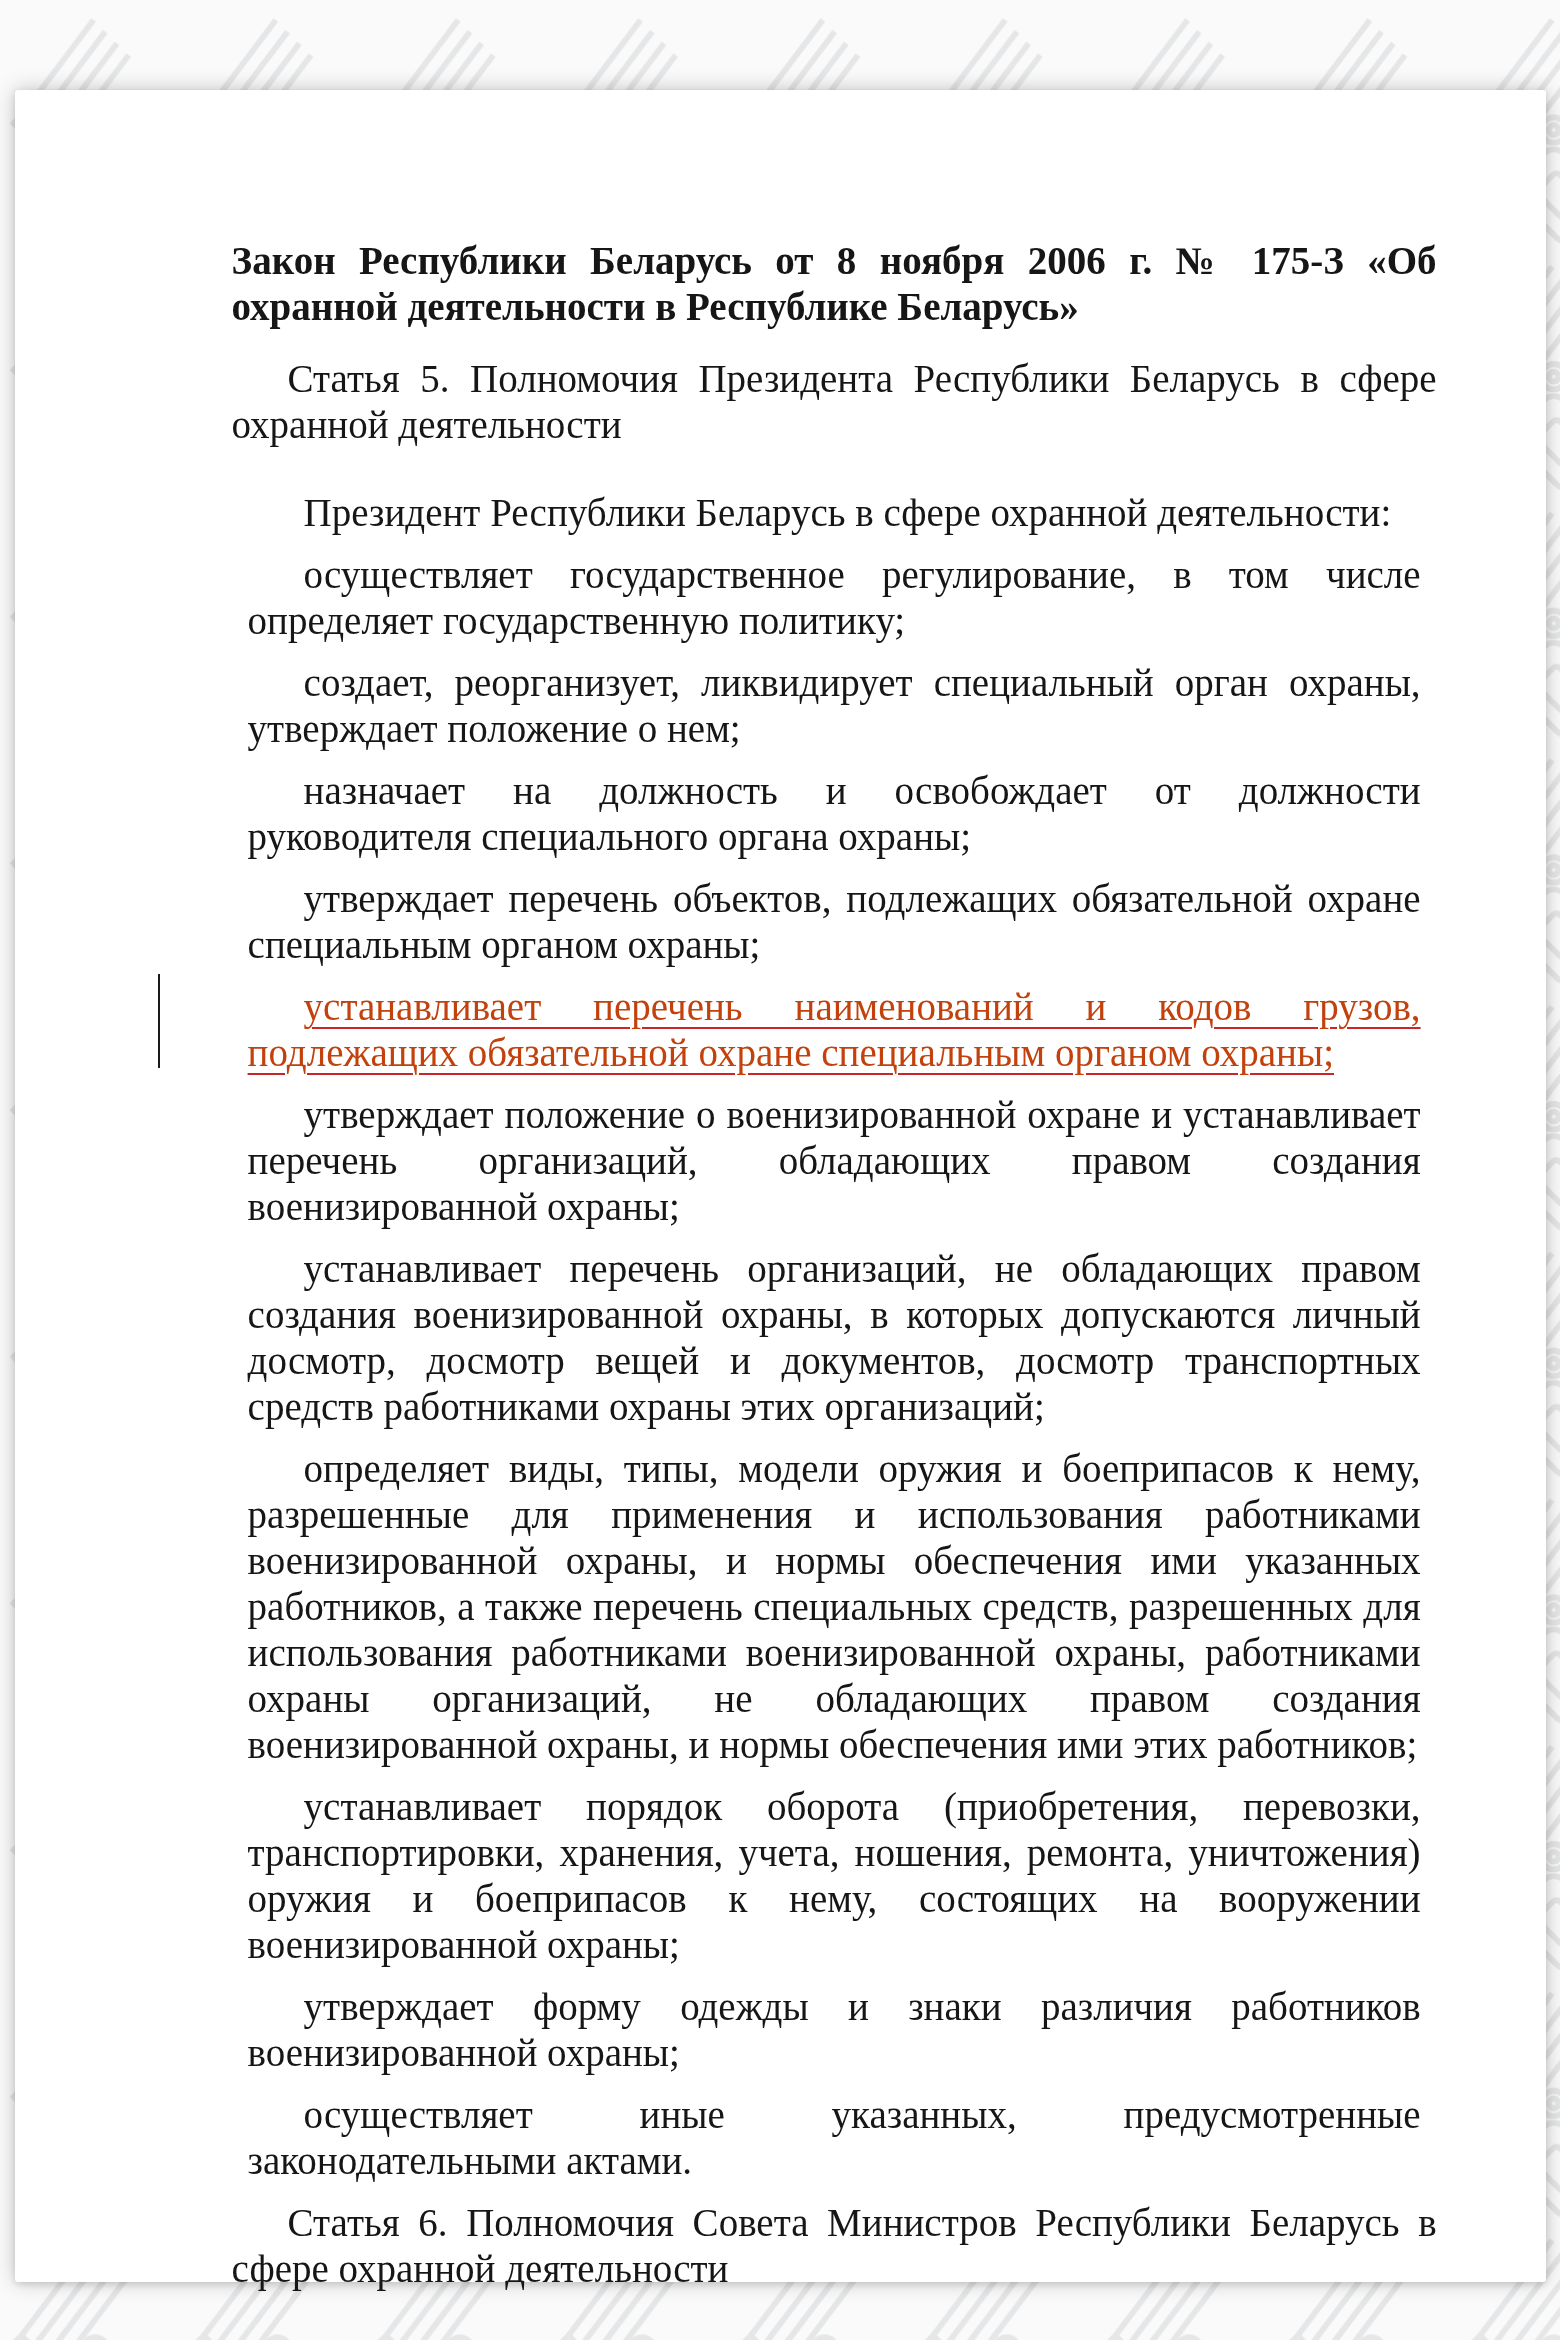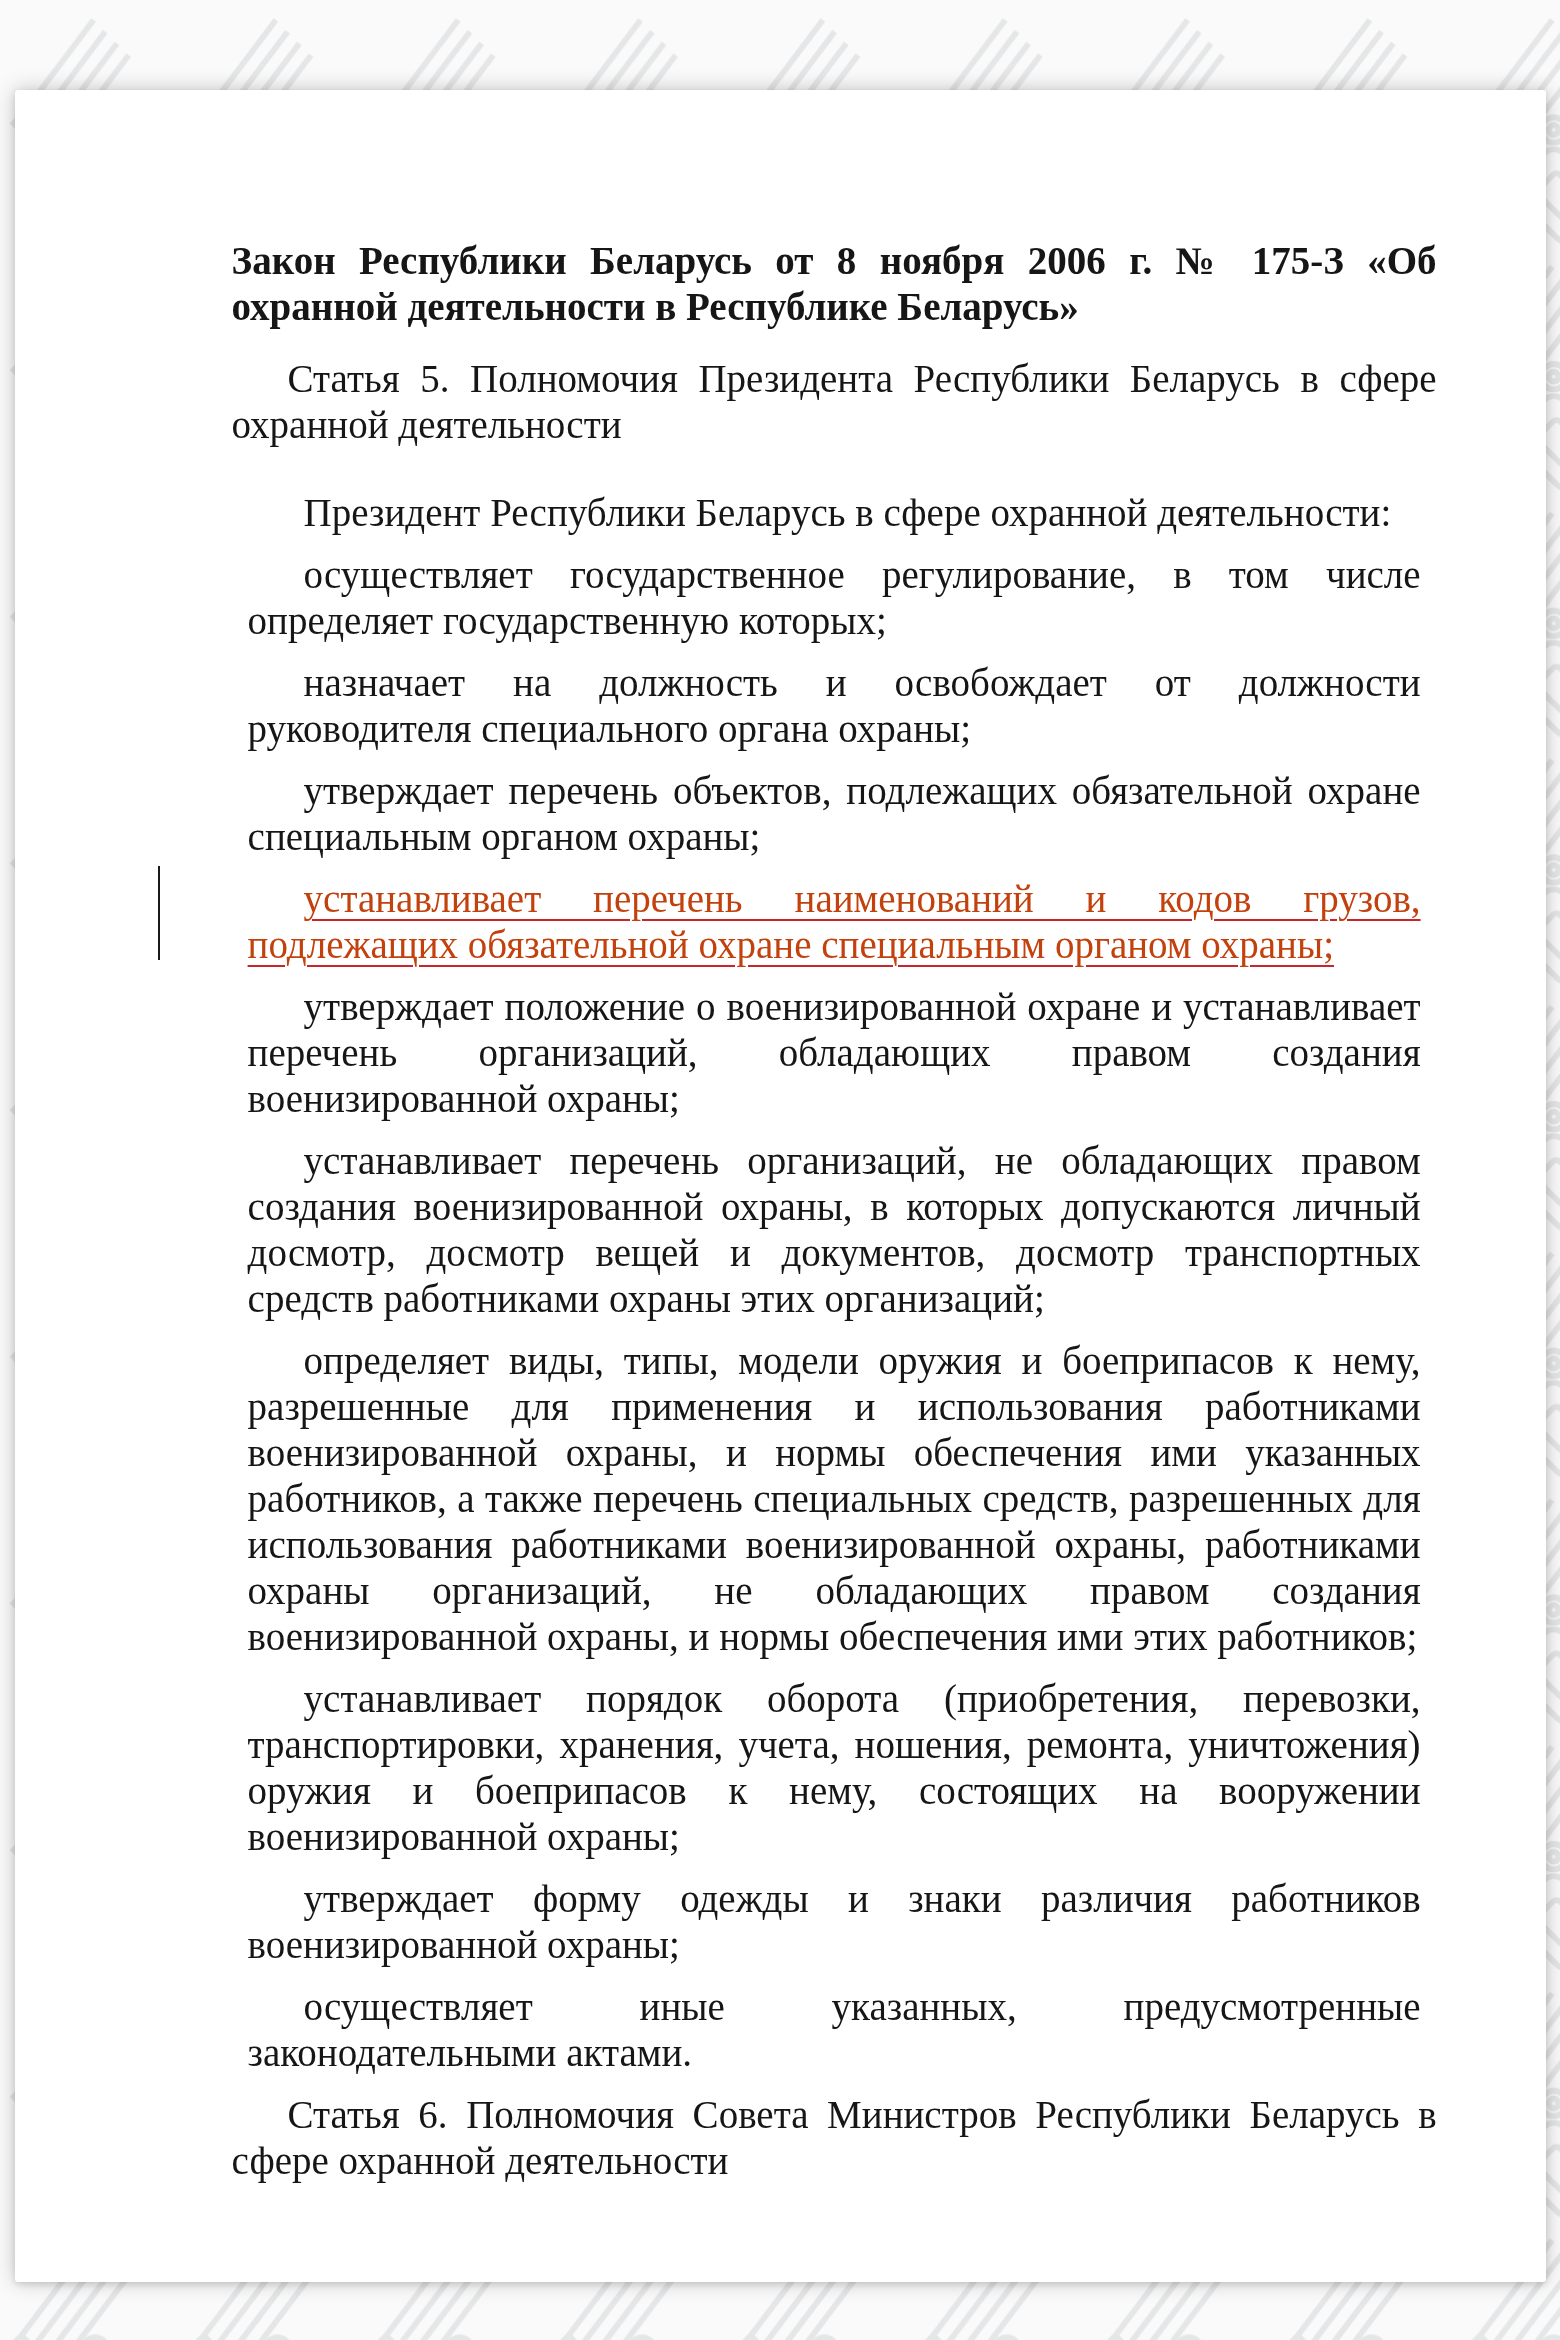--- a/index.html
+++ b/index.html
@@ -110,21 +110,22 @@
 
   <p class="doc-title">Закон Республики Беларусь от 8 ноября 2006 г. № 175-З «Об охранной деятельности в Республике Беларусь»</p>
 
   <p class="para article-heading">
     <span class="b">Статья 5.</span>
     <span>Полномочия Президента Республики Беларусь в сфере охранной деятельности</span>
   </p>
 
   <p class="para">Президент Республики Беларусь в сфере охранной деятельности:</p>
 
-  <p class="para">осуществляет государственное регулирование, в том числе определяет государственную которых;</p>
+  <p class="para">осуществляет государственное регулирование, в том числе определяет государственную политику;</p>
+  <p class="para">создает, реорганизует, ликвидирует специальный орган охраны, утверждает положение о нем;</p>
   <p class="para">назначает на должность и освобождает от должности руководителя специального органа охраны;</p>
   <p class="para">утверждает перечень объектов, подлежащих обязательной охране специальным органом охраны;</p>
   <p class="para amended">устанавливает перечень наименований и кодов грузов, подлежащих обязательной охране специальным органом охраны;</p>
   <p class="para">утверждает положение о военизированной охране и устанавливает перечень организаций, обладающих правом создания военизированной охраны;</p>
   <p class="para">устанавливает перечень организаций, не обладающих правом создания военизированной охраны, в которых допускаются личный досмотр, досмотр вещей и документов, досмотр транспортных средств работниками охраны этих организаций;</p>
   <p class="para">определяет виды, типы, модели оружия и боеприпасов к нему, разрешенные для применения и использования работниками военизированной охраны, и нормы обеспечения ими указанных работников, а также перечень специальных средств, разрешенных для использования работниками военизированной охраны, работниками охраны организаций, не обладающих правом создания военизированной охраны, и нормы обеспечения ими этих работников;</p>
   <p class="para">устанавливает порядок оборота (приобретения, перевозки, транспортировки, хранения, учета, ношения, ремонта, уничтожения) оружия и боеприпасов к нему, состоящих на вооружении военизированной охраны;</p>
   <p class="para">утверждает форму одежды и знаки различия работников военизированной охраны;</p>
   <p class="para">осуществляет иные указанных, предусмотренные законодательными актами.</p>
 

